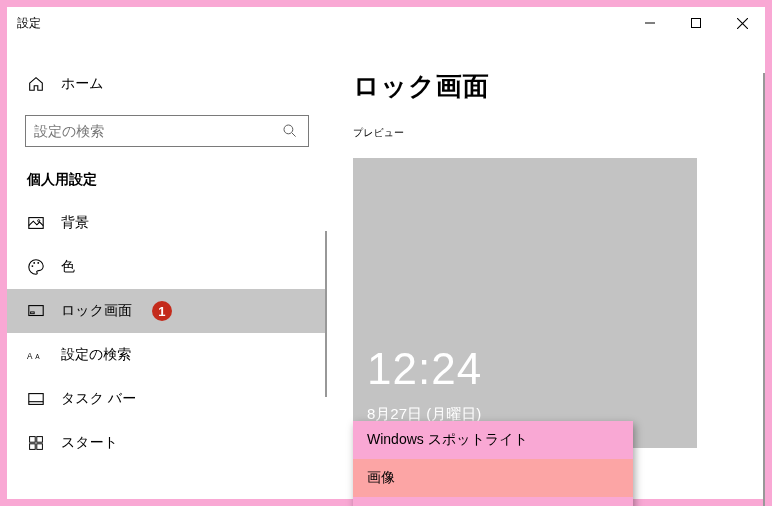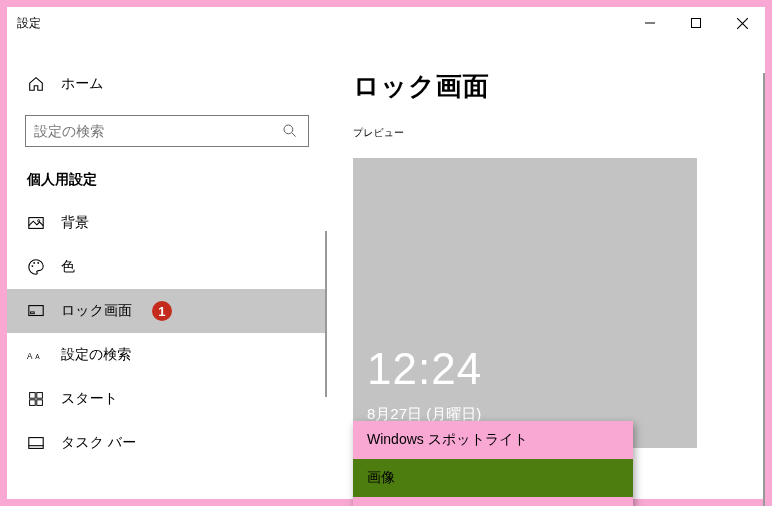--- a/index.html
+++ b/index.html
@@ -40,21 +40,21 @@
   .content { flex: 1; padding: 30px 26px 0 26px; position: relative; }
   .page-title { font-size: 26px; font-weight: 600; letter-spacing: 1px; }
   .sub-title { font-size: 10px; margin-top: 22px; }
 
   .preview-box { margin-top: 18px; width: 344px; height: 290px; background: #c3c3c3; position: relative; }
   .preview-time { position: absolute; left: 14px; bottom: 54px; color: #fff; font-size: 44px; font-weight: 300; letter-spacing: 1px; }
   .preview-date { position: absolute; left: 14px; bottom: 24px; color: #fff; font-size: 15px; }
 
   .dropdown { position: absolute; left: 26px; top: 382px; width: 280px; background: #f2f2f2; box-shadow: 2px 3px 8px rgba(0,0,0,0.35); }
   .dropdown-item { padding: 10px 14px; font-size: 14px; border-bottom: 0; background: #f9a8d4; }
-  .dropdown-item.selected { background: #4d7c0f; }
+  .dropdown-item.selected { background: #fca5a5; }
 
   .content-scrollbar { position: absolute; right: 0; top: 34px; width: 2px; height: 446px; background: #989898; }
 </style>
 </head>
 <body>
 
 <div class="window">
   <div class="titlebar">
     <div class="titlebar-title">設定</div>
     <div class="title-controls">
@@ -137,37 +137,37 @@
           <span class="icon">
             <svg width="18" height="18" viewBox="0 0 22 20">
                 <text x="0" y="15" font-size="10" font-family="serif" fill="#000">A</text>
                 <text x="10" y="15" font-size="8" font-family="serif" fill="#000">A</text>
               </svg>
           </span>
           <span class="label">設定の検索</span>
         </div>
         <div class="nav-item">
           <span class="icon">
+            <svg width="18" height="18" viewBox="0 0 20 20">
+                <rect x="2" y="4" width="16" height="12" fill="none" stroke="#000" stroke-width="1.2"></rect>
+                <line x1="2" y1="13" x2="18" y2="13" stroke="#000" stroke-width="1.2"></line>
+              </svg>
+          </span>
+          <span class="label">タスク バー</span>
+        </div>
+        <div class="nav-item">
+          <span class="icon">
             <svg width="16" height="16" viewBox="0 0 20 20">
                 <rect x="2" y="2" width="7" height="7" fill="none" stroke="#000" stroke-width="1.2"></rect>
                 <rect x="11" y="2" width="7" height="7" fill="none" stroke="#000" stroke-width="1.2"></rect>
                 <rect x="2" y="11" width="7" height="7" fill="none" stroke="#000" stroke-width="1.2"></rect>
                 <rect x="11" y="11" width="7" height="7" fill="none" stroke="#000" stroke-width="1.2"></rect>
               </svg>
           </span>
           <span class="label">スタート</span>
-        </div>
-        <div class="nav-item">
-          <span class="icon">
-            <svg width="18" height="18" viewBox="0 0 20 20">
-                <rect x="2" y="4" width="16" height="12" fill="none" stroke="#000" stroke-width="1.2"></rect>
-                <line x1="2" y1="13" x2="18" y2="13" stroke="#000" stroke-width="1.2"></line>
-              </svg>
-          </span>
-          <span class="label">タスク バー</span>
         </div>
       </div>
 
       <div class="sidebar-scrollbar"></div>
     </div>
 
     <div class="content">
       <div class="page-title">ロック画面</div>
       <div class="sub-title">プレビュー</div>
 

